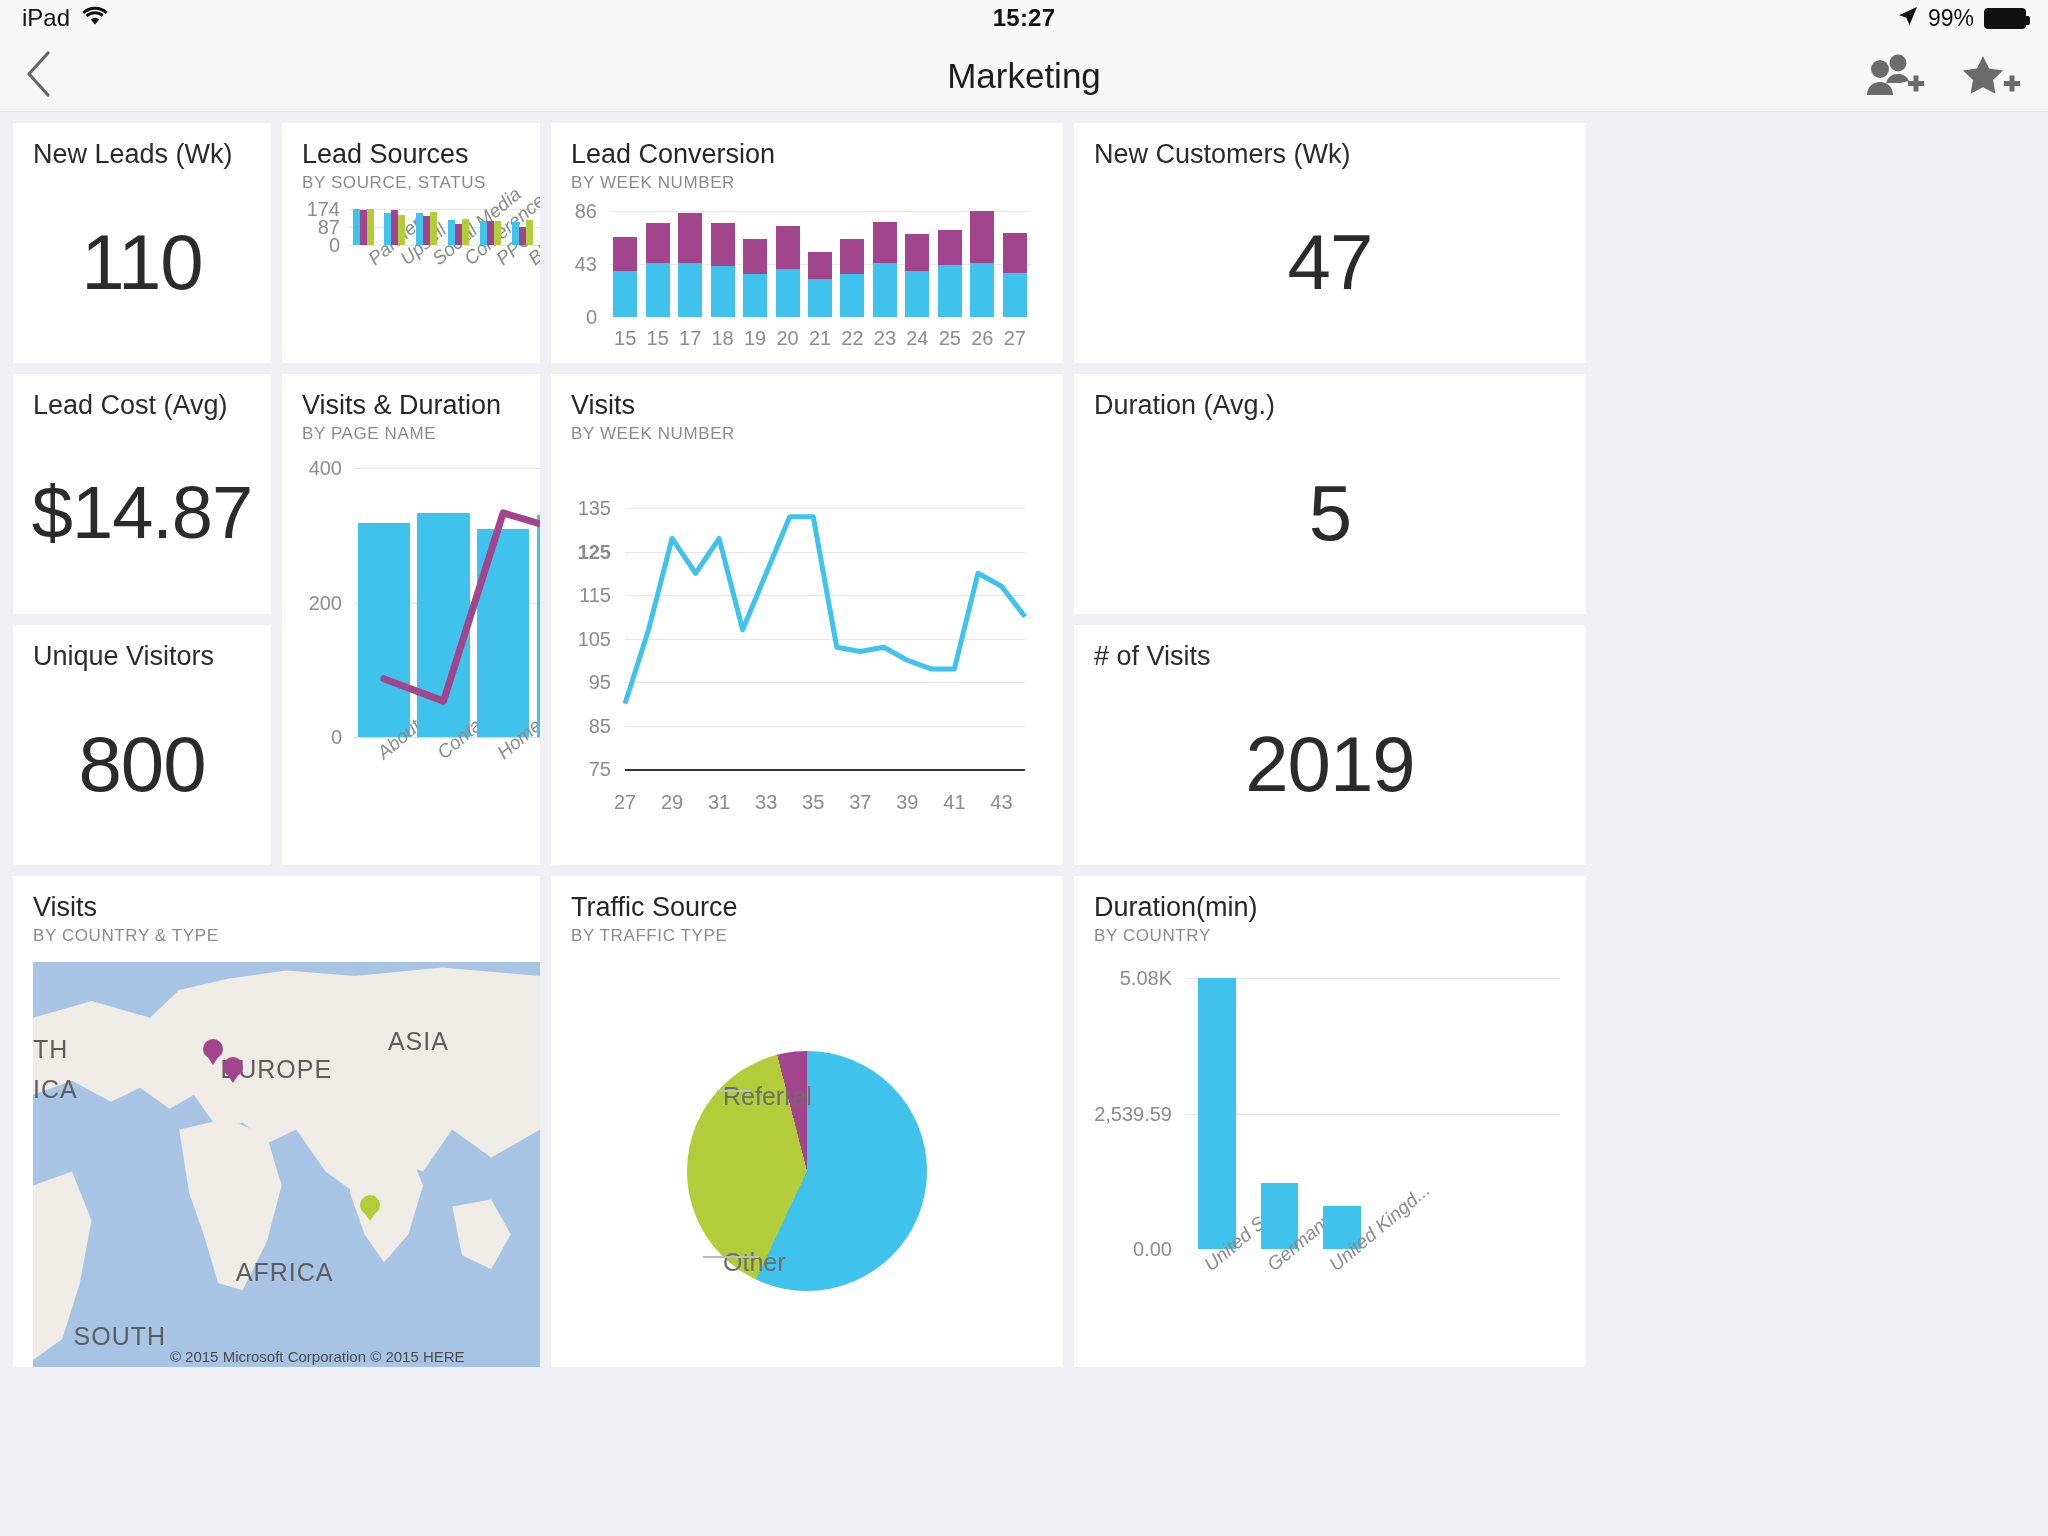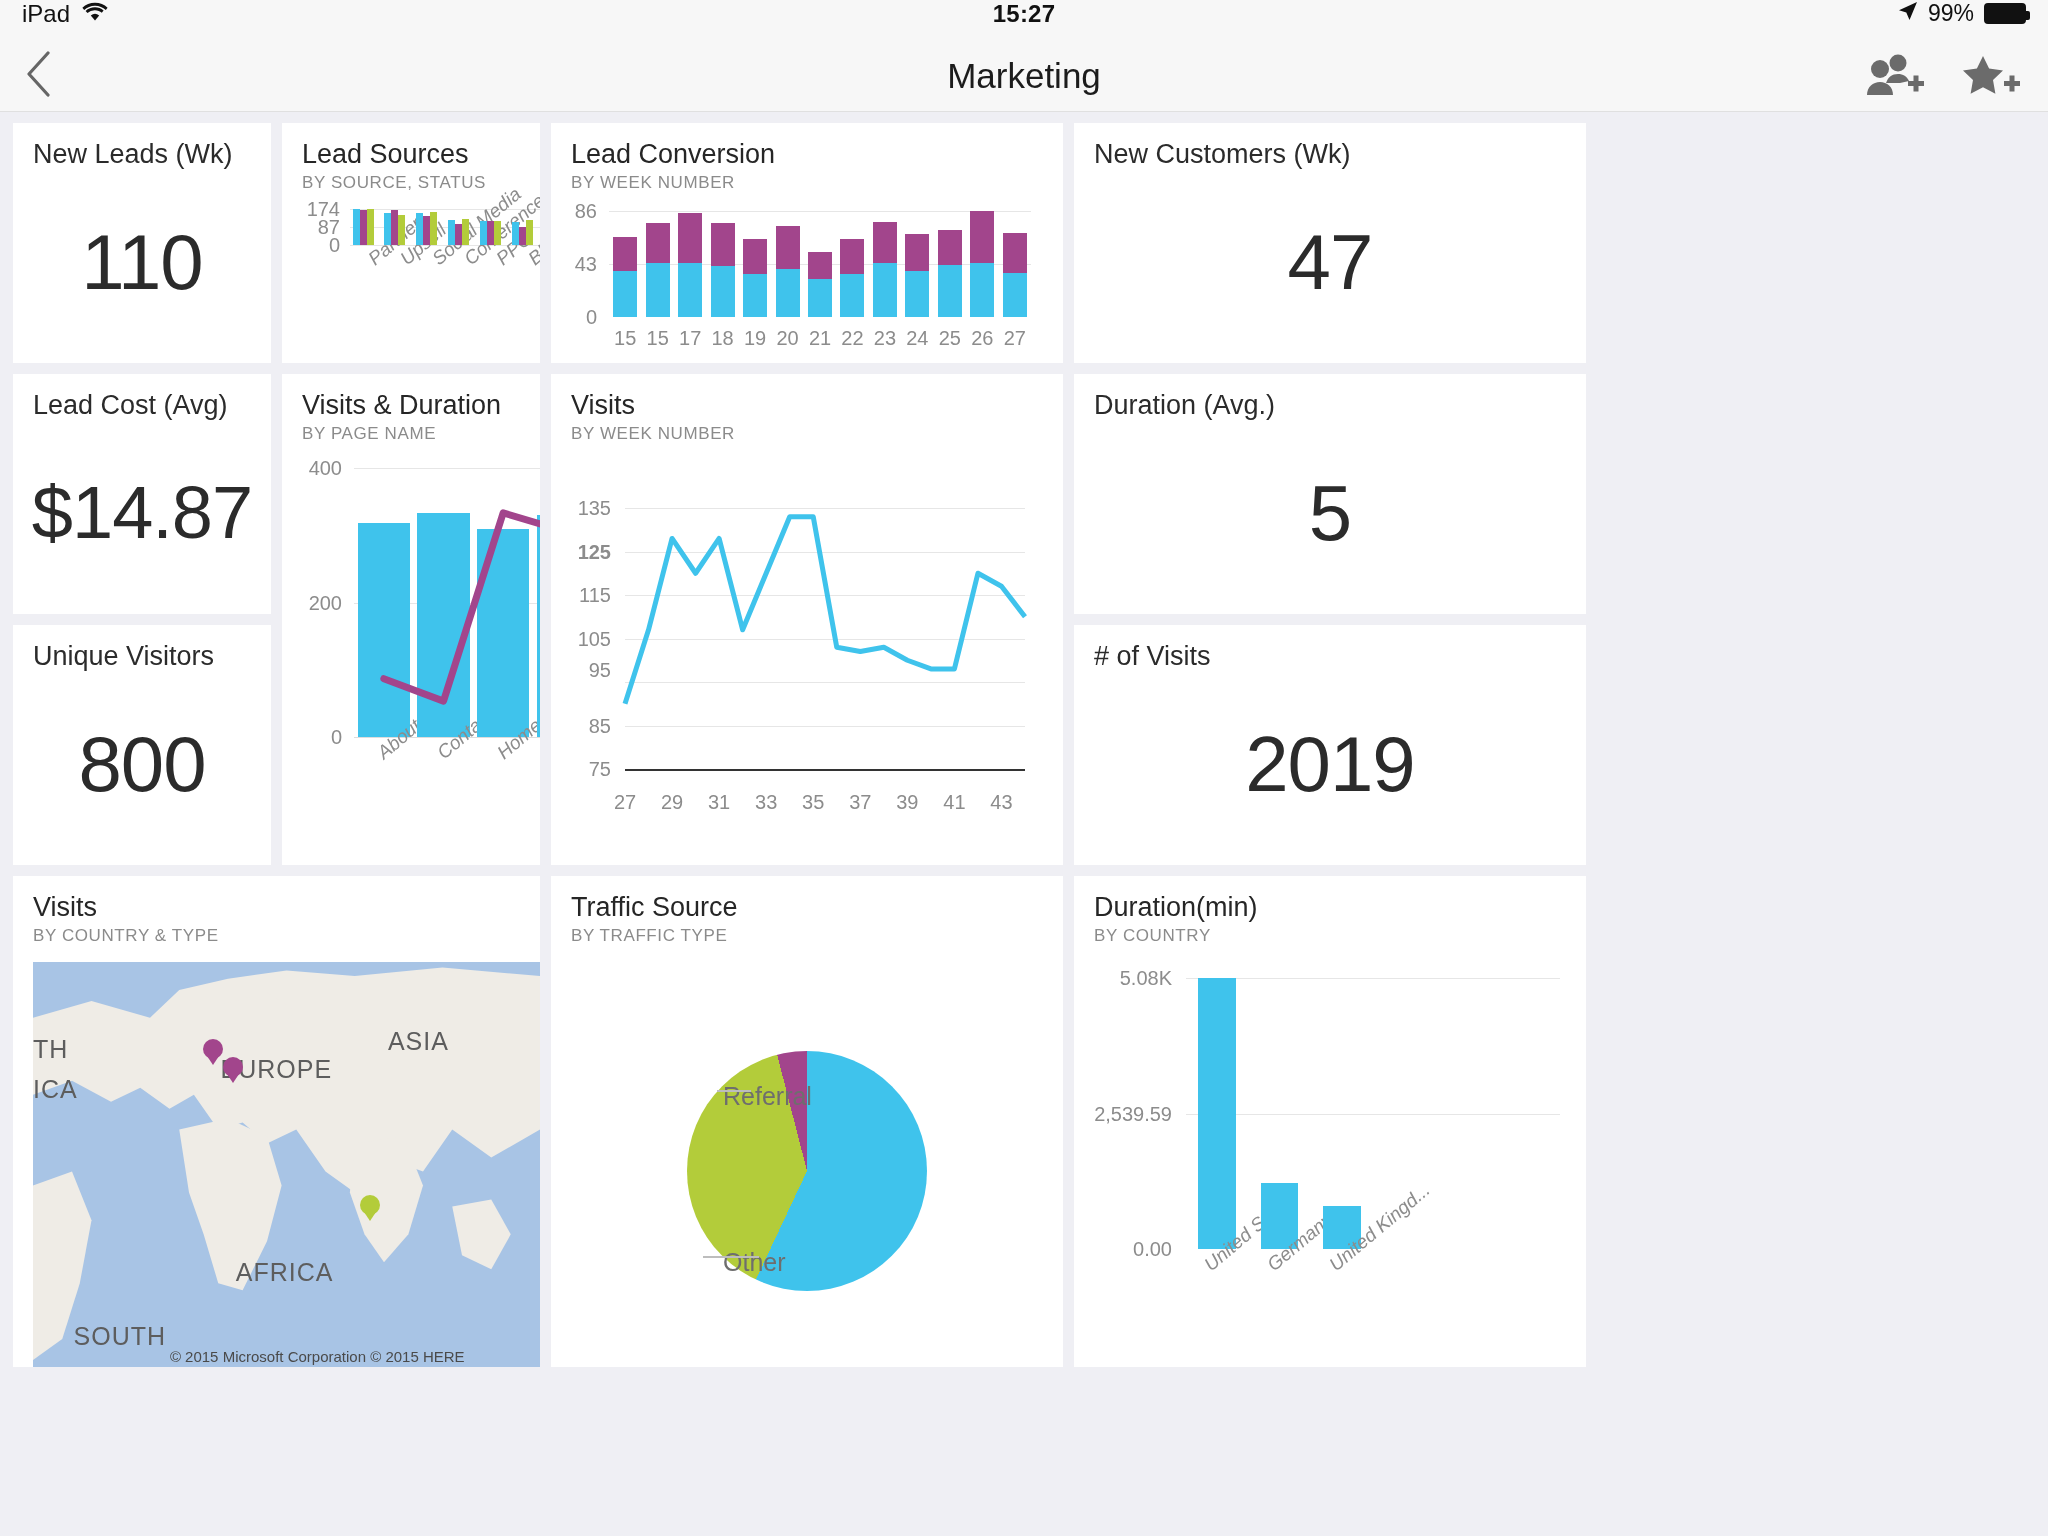--- a/index.html
+++ b/index.html
@@ -7,22 +7,22 @@
     width: 2048px; height: 1536px;
     background: #efeff4;
     font-family: "Liberation Sans", sans-serif;
     overflow: hidden;
   }
 
   
   .statusbar {
     height: 40px; width: 100%;
     background: #f7f7f7;
-    display: flex; align-items: flex-start;
-    padding: 0 22px;
+    display: flex; align-items: flex-end;
+    padding: 8px 22px;
     font-size: 24px; color: #111;
     position: relative;
   }
   .sb-left { display: flex; align-items: center; gap: 12px; }
   .sb-center {
     position: absolute; left: 0; right: 0; text-align: center;
     font-size: 24px; font-weight: bold; letter-spacing: .2px;
   }
   .sb-right {
     margin-left: auto; display: flex; align-items: center; gap: 10px;
@@ -377,21 +377,21 @@
 
   <div class="card" style="grid-row: span 2;">
     <div class="card-title">Visits</div>
     <div class="card-sub">BY WEEK NUMBER</div>
     <div id="visitsWeekPlot" class="plot" style="inset: 76px 0px 0px;">
         <div class="axisline" style="left: 74px; top: 319px; width: 400px;"></div>
         <div class="ylab" style="left: 0px; top: 319px; width: 60px;">75</div>
         <div class="gline" style="left: 74px; top: 275.5px; width: 400px;"></div>
         <div class="ylab" style="left: 0px; top: 275.5px; width: 60px;">85</div>
         <div class="gline" style="left: 74px; top: 232px; width: 400px;"></div>
-        <div class="ylab" style="left: 0px; top: 220px; width: 60px;">95</div>
+        <div class="ylab" style="left: 0px; top: 232px; width: 60px;">95</div>
         <div class="gline" style="left: 74px; top: 188.5px; width: 400px;"></div>
         <div class="ylab" style="left: 0px; top: 188.5px; width: 60px;">105</div>
         <div class="gline" style="left: 74px; top: 145px; width: 400px;"></div>
         <div class="ylab" style="left: 0px; top: 145px; width: 60px; padding-left: 12px;">115</div>
         <div class="gline" style="left: 74px; top: 101.5px; width: 400px;"></div>
         <div class="ylab" style="left: 0px; top: 101.5px; width: 60px; font-weight: bold;">125</div>
         <div class="gline" style="left: 74px; top: 58px; width: 400px;"></div>
         <div class="ylab" style="left: 0px; top: 58px; width: 60px;">135</div>
         <svg width="492" height="415" style="position: absolute; left: 0px; top: 0px;">
           <polyline points="74,253.75 97.52941176470588,179.8 121.05882352941177,88.45000000000002 144.58823529411765,123.25 168.11764705882354,88.45000000000002 191.64705882352942,179.8 215.1764705882353,123.25 238.7058823529412,66.69999999999999 262.2352941176471,66.69999999999999 285.7647058823529,197.2 309.29411764705884,201.55 332.82352941176475,197.2 356.3529411764706,210.25 379.88235294117646,218.95 403.4117647058824,218.95 426.9411764705883,123.25 450.47058823529414,136.3 474,166.75" fill="none" stroke="#3fc3ec" stroke-width="5" stroke-linejoin="round"></polyline>

